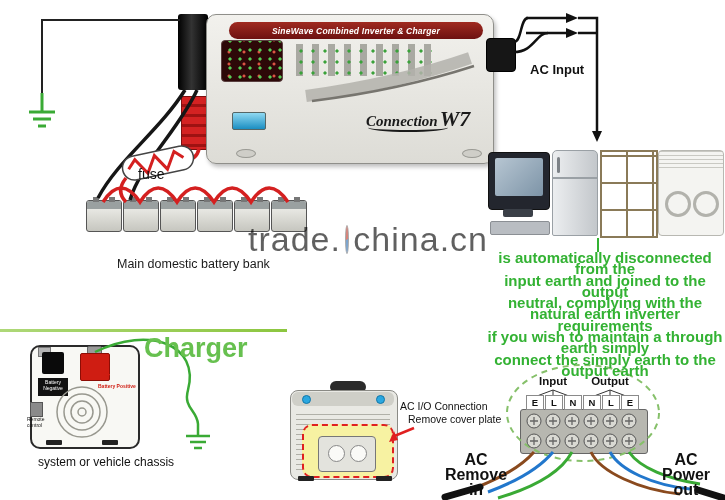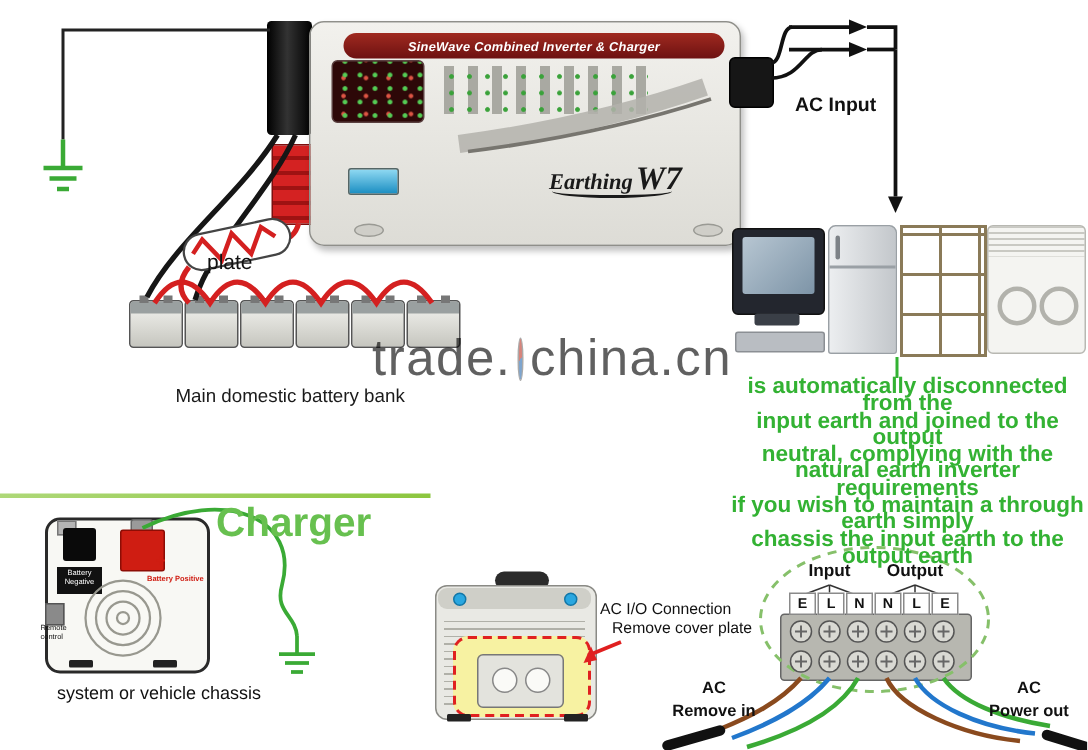--- a/index.html
+++ b/index.html
@@ -69,21 +69,21 @@
 
   
   .acinput{left:530px;top:62px;width:64px;font-size:13px;font-weight:600;}
   .fuselbl{left:138px;top:166px;font-size:14px;}
   .banklbl{left:117px;top:257px;width:220px;font-size:12.5px;color:#1a1a1a;}
   .note{left:487px;top:252px;width:236px;text-align:center;color:#33b233;font-size:15px;font-weight:bold;line-height:11.3px;}
   .divider{left:0;top:329px;width:287px;height:2.5px;background:linear-gradient(90deg,#aed878,#8cc63f);}
   .earthing-title{left:144px;top:333px;font-size:27px;font-weight:bold;color:#67c04f;}
   .caption{left:38px;top:455px;width:215px;font-size:12px;line-height:15px;color:#111;}
   .acio{left:400px;top:400px;width:110px;font-size:10.5px;line-height:13px;}
-  .pwr{width:64px;text-align:center;font-size:11px;line-height:15px;font-weight:600;}
+  .pwr{width:64px;text-align:center;font-size:16px;line-height:15px;font-weight:600;}
 
   
   .ebox{left:30px;top:345px;width:106px;height:100px;border:2px solid #2a2a2a;border-radius:10px;background:#f8f8f4;}
   .negterm{left:42px;top:352px;width:22px;height:22px;background:#0a0a0a;border-radius:2px;}
   .negcap{left:38px;top:347px;width:11px;height:8px;background:#b5b5b5;border:1px solid #777;}
   .neglbl{left:38px;top:378px;width:30px;height:16px;background:#111;color:#fff;font-size:5px;line-height:5.5px;text-align:center;padding-top:2px;}
   .posterm{left:80px;top:353px;width:28px;height:26px;background:#cf1d12;border:1px solid #8d0d05;border-radius:2px;}
   .posnut{left:87px;top:346px;width:13px;height:9px;background:#9a9a9a;border:1px solid #666;border-radius:2px;}
   .poslbl{left:98px;top:384px;width:40px;color:#cf1d12;font-size:5px;line-height:5.5px;font-weight:bold;}
   .plus{left:104px;top:368px;color:#cf1d12;font-size:11px;font-weight:bold;}
@@ -262,40 +262,40 @@
     <path d="M572,452 C560,474 532,488 498,498" stroke="#3aaa35" stroke-width="3" fill="none"></path>
     <path d="M445,497 L480,487" stroke="#111" stroke-width="7" stroke-linecap="round"></path>
 
     <path d="M591,452 C600,472 640,490 680,494" stroke="#8a4a1e" stroke-width="3" fill="none"></path>
     <path d="M610,452 C620,470 652,485 690,489" stroke="#2277cc" stroke-width="3" fill="none"></path>
     <path d="M629,452 C640,468 668,479 700,484" stroke="#3aaa35" stroke-width="3" fill="none"></path>
     <path d="M698,490 L724,498" stroke="#111" stroke-width="7" stroke-linecap="round"></path>
   </svg>
 
   <div class="abs z3 logo">
-    <span class="brand">Earthing</span><span class="model">W7</span>
+    <span class="brand">Connection</span><span class="model">W7</span>
     <div class="logo-swoosh"></div>
   </div>
   <div class="abs z3 acinput">AC Input</div>
-  <div class="abs z3 fuselbl">plate</div>
+  <div class="abs z3 fuselbl">fuse</div>
   <div class="abs z3 banklbl">Main domestic battery bank</div>
 
   <div class="abs z4 watermark">
     <span class="wm-txt">trade.</span>
     <span class="globe"></span>
     <span class="wm-txt">china.cn</span>
   </div>
 
   <div class="abs z3 note">
     <div>is automatically disconnected from the</div>
     <div>input earth and joined to the output</div>
     <div>neutral, complying with the</div>
     <div>natural earth inverter requirements</div>
     <div>if you wish to maintain a through earth simply</div>
-    <div>chassis the input earth to the output earth</div>
+    <div>connect the simply earth to the output earth</div>
   </div>
 
   <div class="abs z3 earthing-title">Charger</div>
   <div class="abs z3 caption">
     <div>system or vehicle chassis</div>
   </div>
 
   <div class="abs z3 acio">
     <div>AC I/O Connection</div>
     <div style="padding-left:8px;">Remove cover plate</div>

